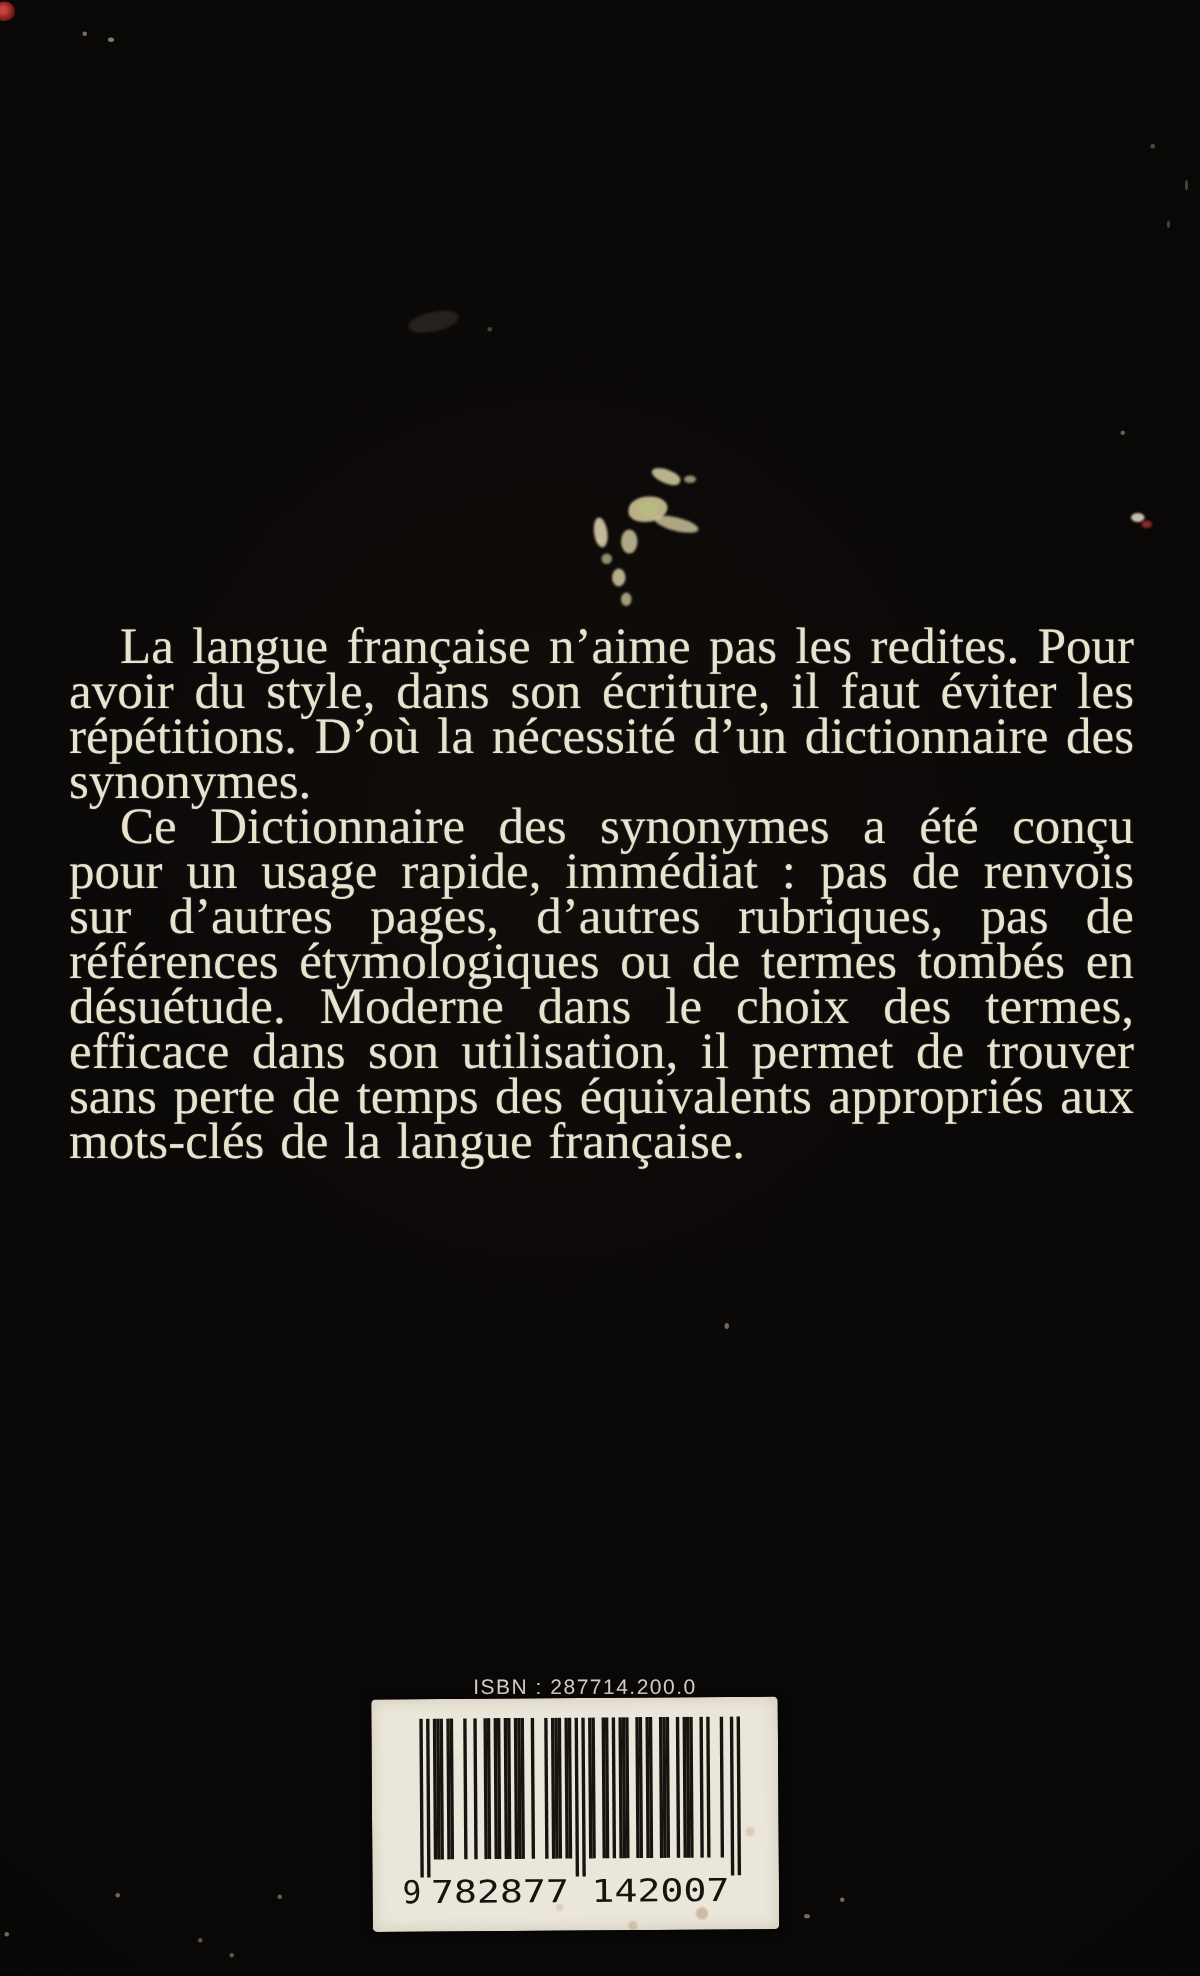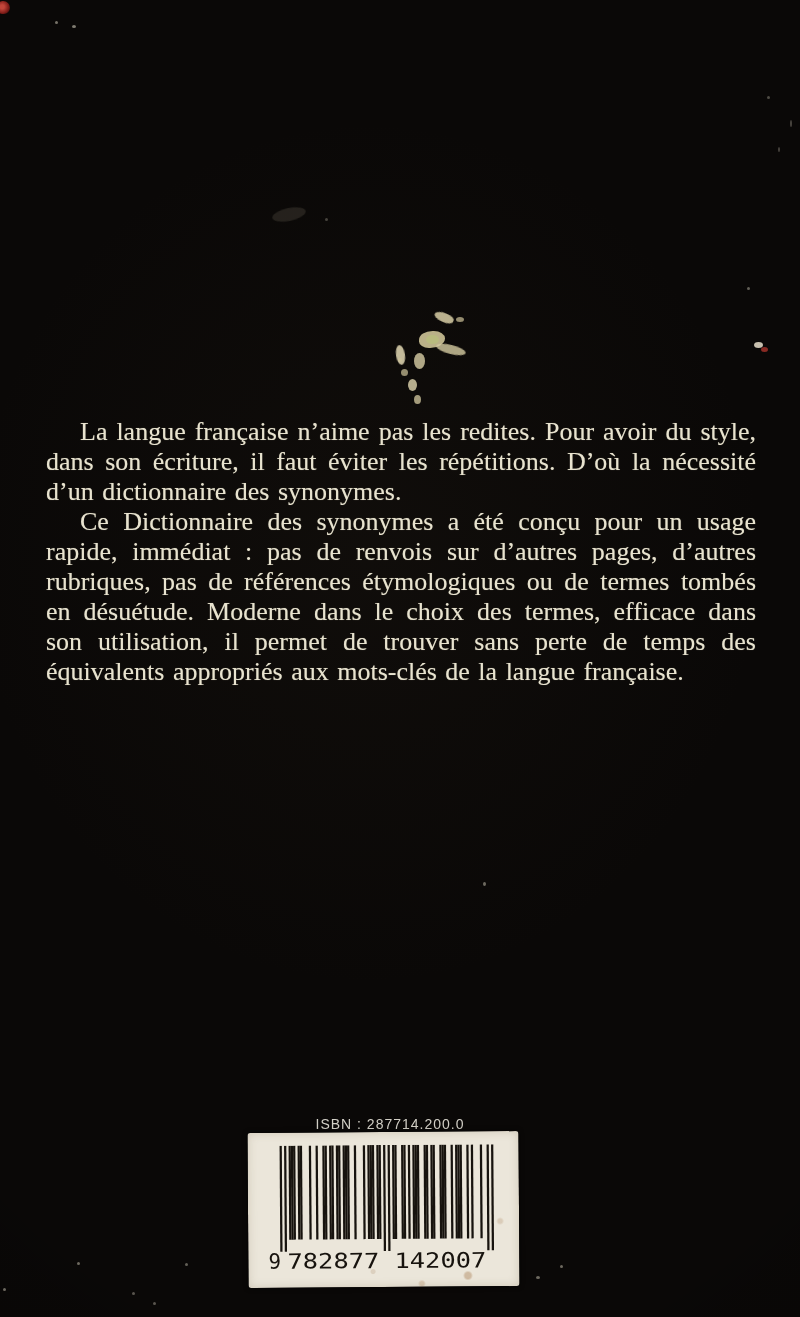--- a/index.html
+++ b/index.html
@@ -7,21 +7,21 @@
     position:relative;width:800px;height:1317px;overflow:hidden;
     background:
       radial-gradient(90% 60% at 46% 42%, rgba(70,58,40,.10) 0%, rgba(0,0,0,0) 55%),
       radial-gradient(130% 100% at 50% 45%, rgba(0,0,0,0) 55%, rgba(0,0,0,.45) 100%),
       var(--bg,#0a0807);
     font-family:"Liberation Serif","DejaVu Serif",serif;
   }
   .text-block{
     position:absolute;left:46px;top:417px;width:710px;
     color:var(--txt,#e8e3cf);
-    font-size:26px;line-height:30px;
+    font-size:34px;line-height:30px;
     text-align:justify;word-spacing:2px;
     text-shadow:0 0 1px rgba(244,238,214,.38);
   }
   .text-block p{margin:0;text-indent:34px;}
   .isbn-line{
     position:absolute;left:0;top:1088px;width:780px;text-align:center;
     font-family:"Liberation Sans","DejaVu Sans",sans-serif;
     font-size:14px;letter-spacing:1px;color:var(--isbn,#d2cfc6);margin-top:28px;
   }
   .barcode-label{

